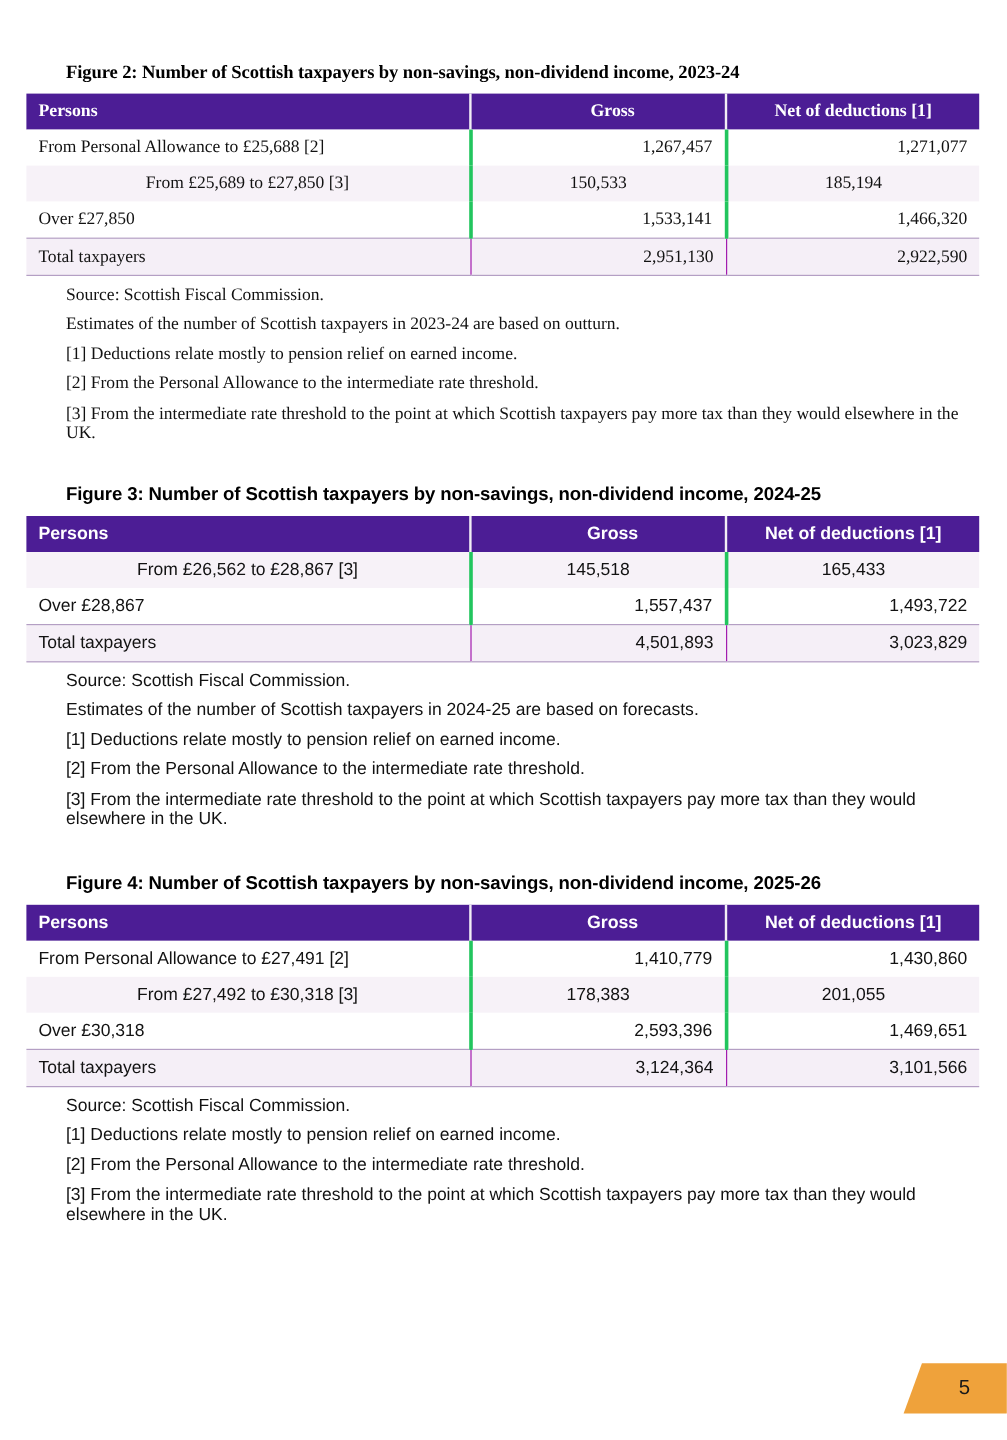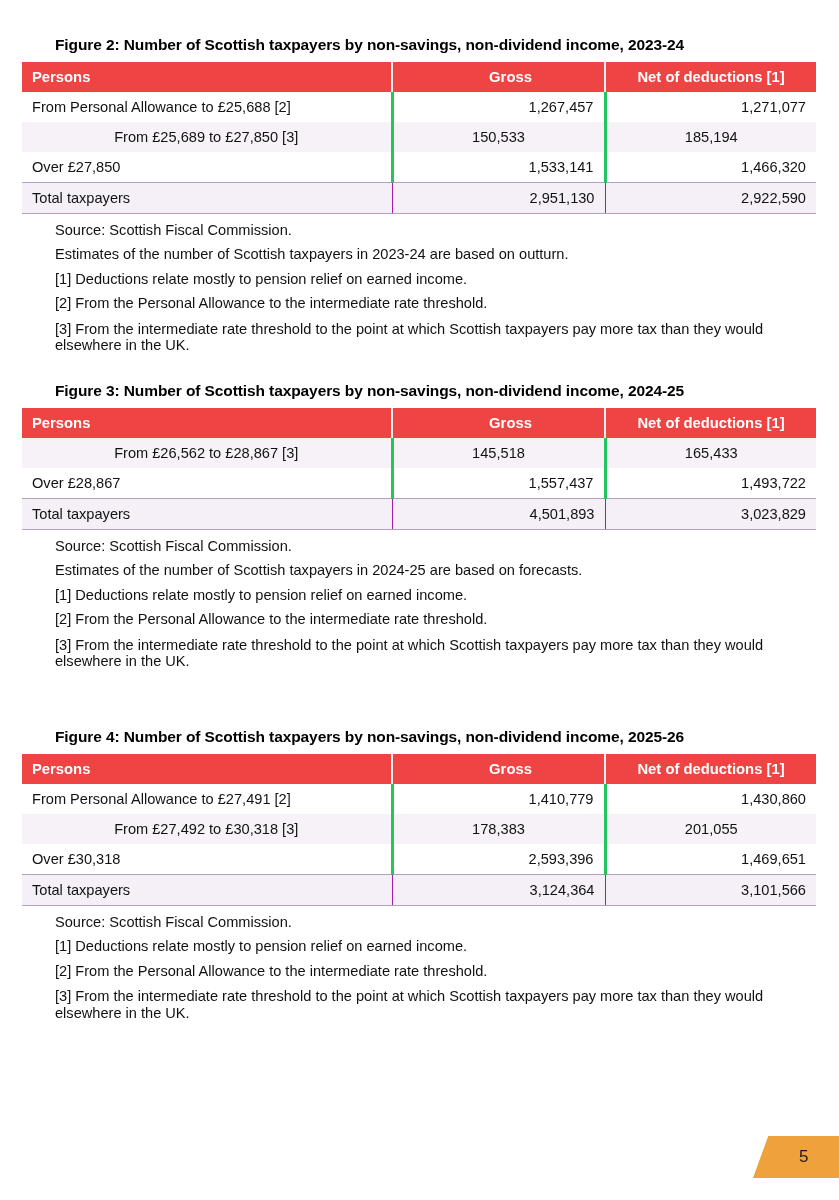--- a/index.html
+++ b/index.html
@@ -21,22 +21,22 @@
     inset: 0;
     padding: 0;
   }
 
   .fig-block {
     position: absolute;
     left: 22px;
     width: 794px;
   }
 
-  #fig2-block { top: 36px; }
-  #fig3-block { top: 382px; }
+  #fig2-block { top: 52px; font-family: Liberation Serif, serif; }
+  #fig3-block { top: 404px; }
   #fig4-block { top: 728px; }
 
   .fig-title {
     font-size: 15.5px;
     font-weight: bold;
     color: #000000;
     margin: 0 0 8px 33px;
     letter-spacing: -0.1px;
     white-space: nowrap;
   }
@@ -46,21 +46,21 @@
     width: 794px;
     table-layout: fixed;
     font-size: 14.6px;
   }
 
   table.sfc col.c-persons { width: 370px; }
   table.sfc col.c-gross   { width: 213px; }
   table.sfc col.c-net     { width: 211px; }
 
   table.sfc thead th {
-    background: #ef4444;
+    background: #4c1d95;
     color: #ffffff;
     font-weight: bold;
     font-size: 14.8px;
     height: 30px;
     padding: 0 10px;
     border: none;
     vertical-align: middle;
   }
   table.sfc thead th.h-persons { text-align: left; }
   table.sfc thead th.h-gross {

